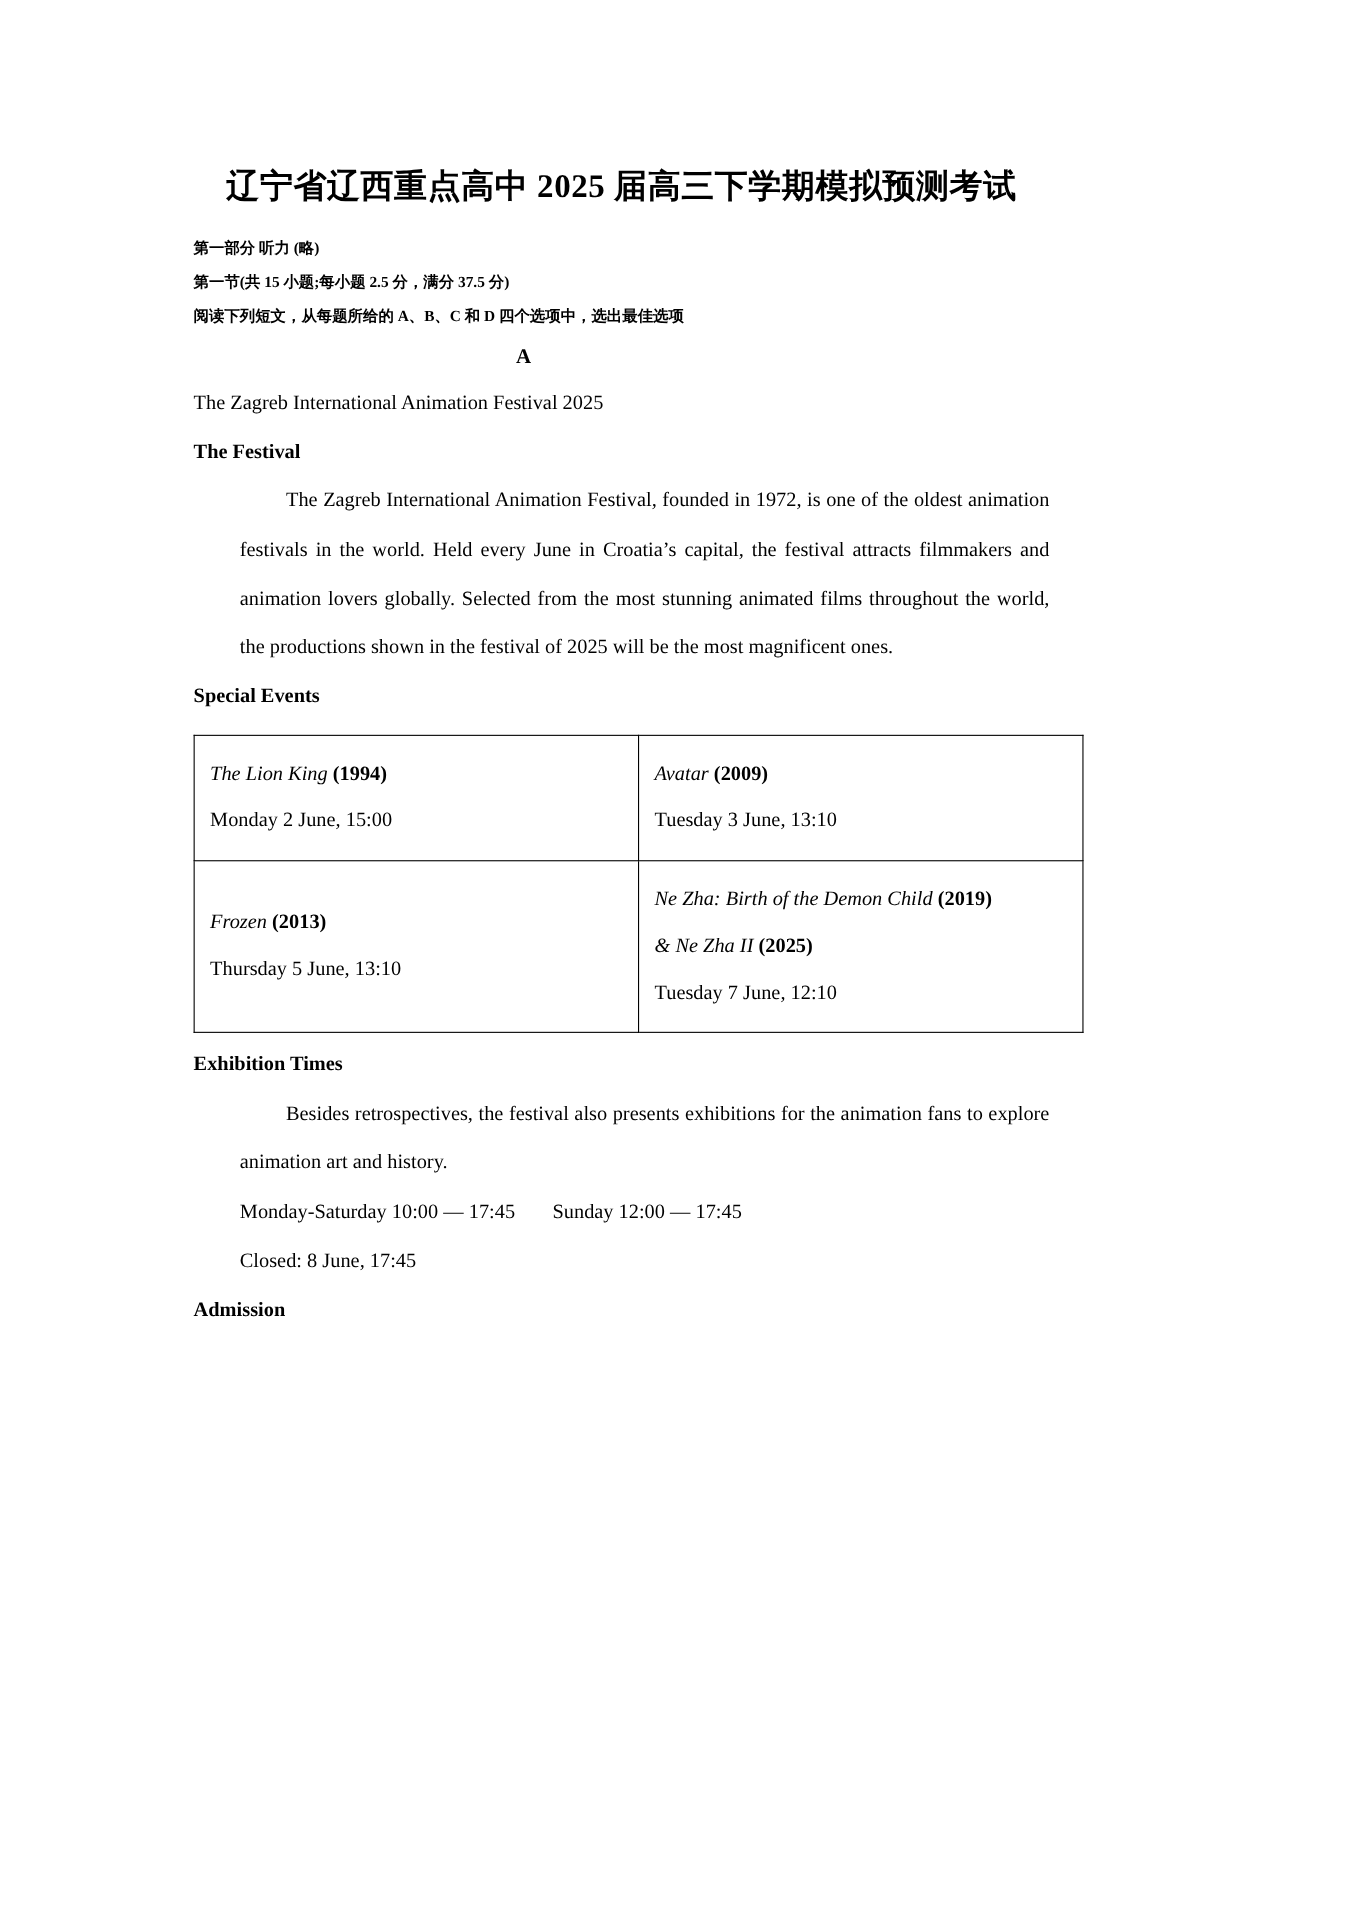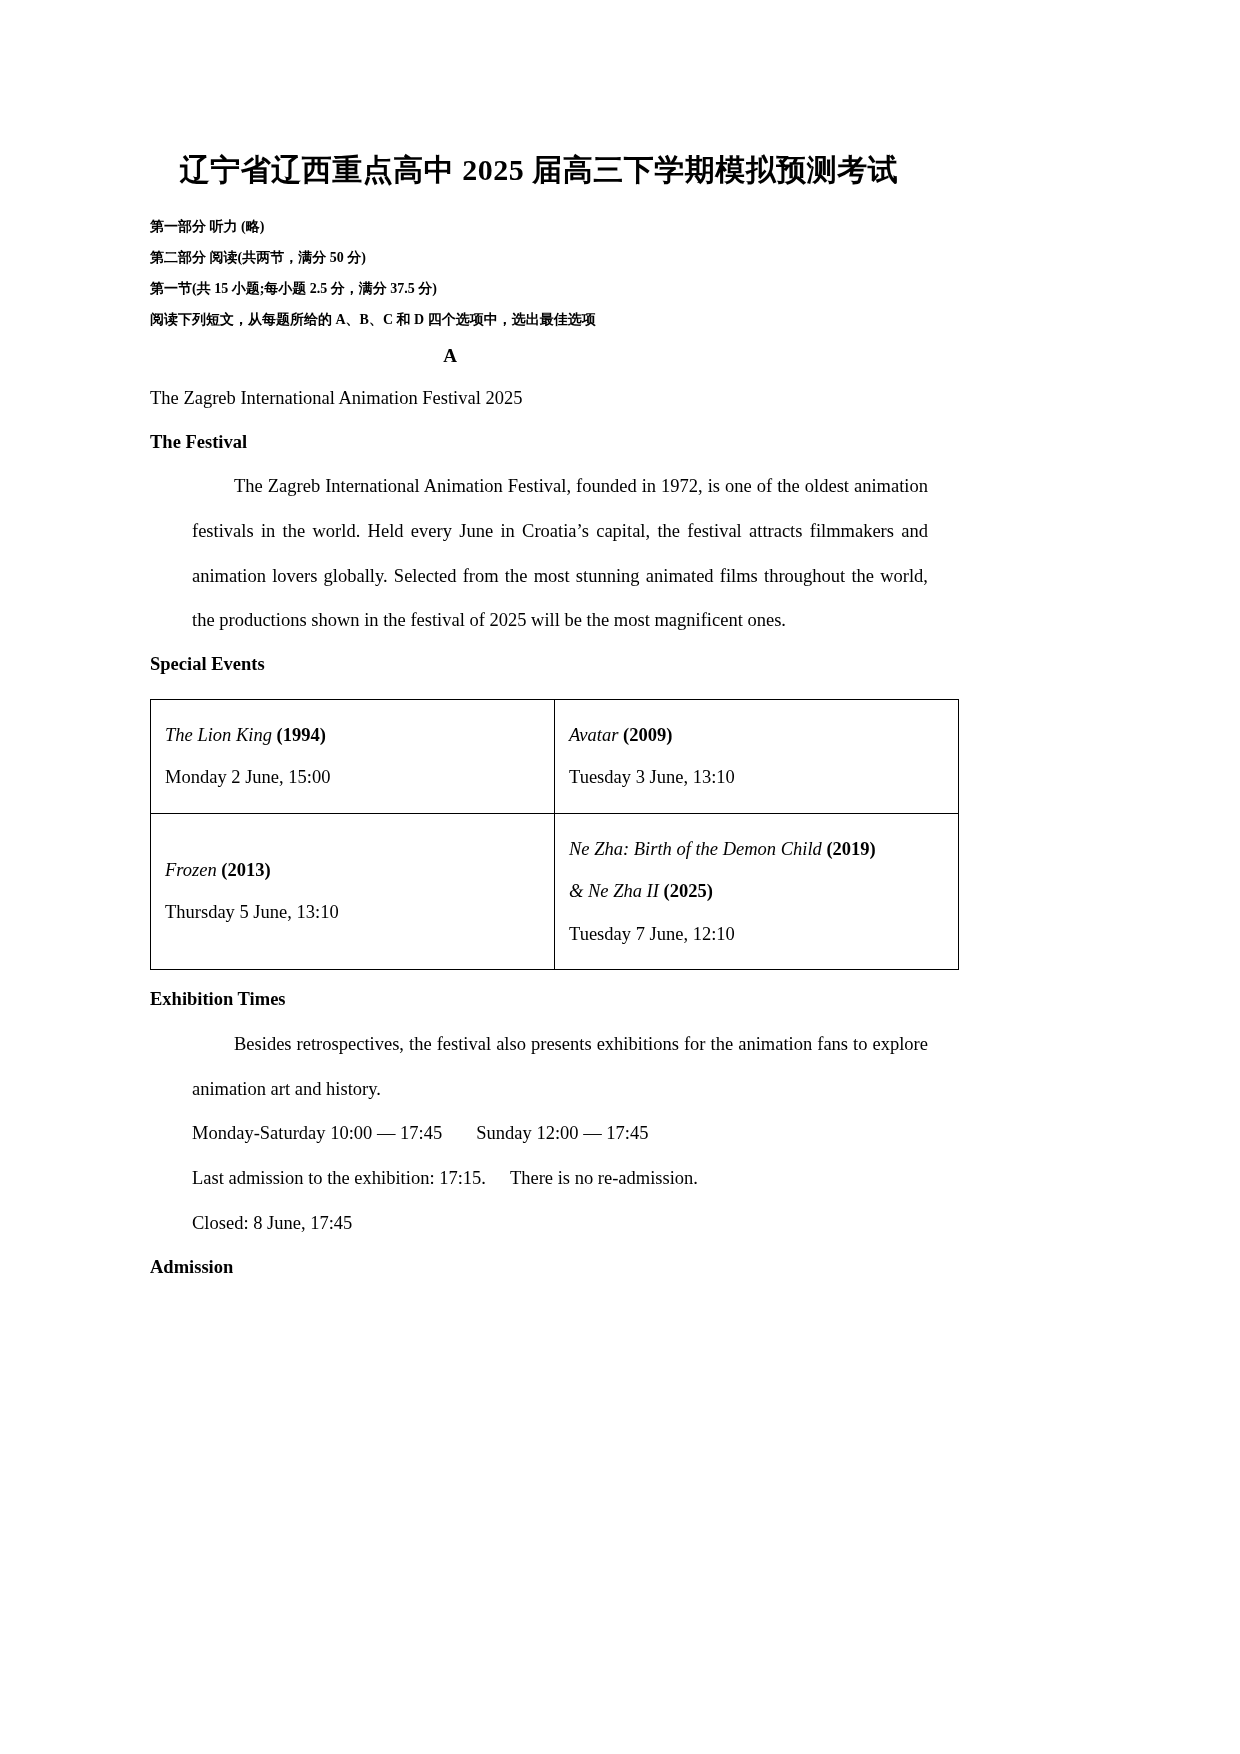--- a/index.html
+++ b/index.html
@@ -17,21 +17,21 @@
   .page {
     position: relative;
     width: 1240px;
     height: 1754px;
     box-sizing: border-box;
     padding: 0;
     overflow: hidden;
   }
   .content {
     position: absolute;
-    left: 150px;
+    left: 176px;
     top: 0;
     width: 778px;
   }
 
   
   .doc-title {
     text-align: center;
     font-weight: bold;
     font-size: 30px;
     line-height: 1.3;
@@ -118,21 +118,20 @@
 </style>
 </head>
 <body>
 
 <div class="page">
   <div class="content">
 
     <div class="doc-title">辽宁省辽西重点高中 2025 届高三下学期模拟预测考试</div>
 
     <div class="cn-line first">第一部分 听力 (略)</div>
-    <div class="cn-line">第二部分 阅读(共两节，满分 50 分)</div>
     <div class="cn-line">第一节(共 15 小题;每小题 2.5 分，满分 37.5 分)</div>
     <div class="cn-line">阅读下列短文，从每题所给的 A、B、C 和 D 四个选项中，选出最佳选项</div>
 
     <div class="section-letter">A</div>
 
     <div class="en-line">The Zagreb International Animation Festival 2025</div>
 
     <div class="en-head">The Festival</div>
 
     <p class="en-para lastline-left">The Zagreb International Animation Festival, founded in 1972, is one of the oldest animation festivals in the world. Held every June in Croatia’s capital, the festival attracts filmmakers and animation lovers globally. Selected from the most stunning animated films throughout the world, the productions shown in the festival of 2025 will be the most magnificent ones.</p>
@@ -182,22 +181,19 @@
     </table>
 
     <div class="en-head">Exhibition Times</div>
 
     <p class="en-para lastline-left">Besides retrospectives, the festival also presents exhibitions for the animation fans to explore animation art and history.</p>
 
     <div class="en-indent">
       <span>Monday-Saturday 10:00 — 17:45</span><span class="sp-wide"></span><span>Sunday 12:00 — 17:45</span>
     </div>
 
-    <div class="en-indent">
-      <span>Last admission to the exhibition: 17:15.</span><span class="sp-med"></span><span>There is no re-admission.</span>
-    </div>
 
     <div class="en-indent">Closed: 8 June, 17:45</div>
 
     <div class="en-head">Admission</div>
 
   </div>
 </div>
 
 </body></html>

